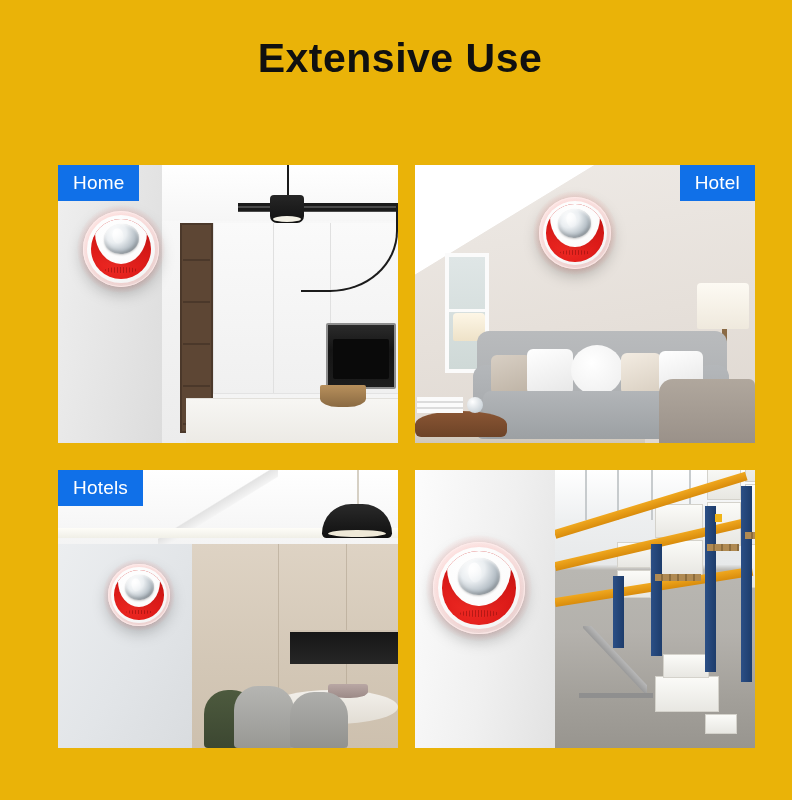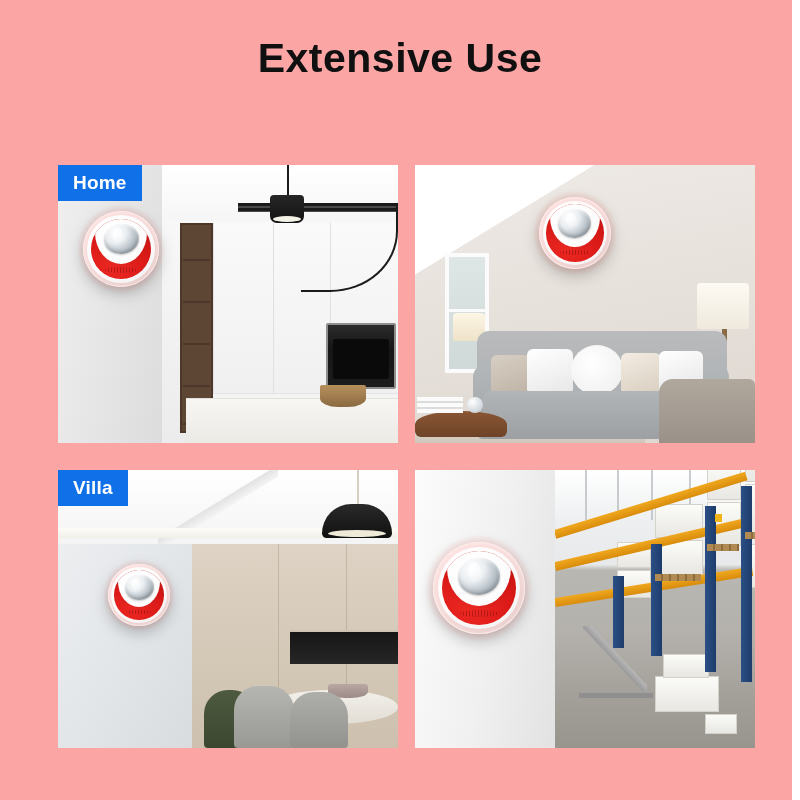--- a/index.html
+++ b/index.html
@@ -10,21 +10,21 @@
     width: 800px;
     height: 800px;
     background: #ffffff;
     font-family: "Liberation Sans", sans-serif;
     overflow: hidden;
   }
   .page {
     position: relative;
     width: 792px;
     height: 800px;
-    background: #fca5a5;
+    background: #eab308;
     box-sizing: border-box;
   }
 
   
   .header {
     position: absolute;
     left: 0;
     top: 34px;
     width: 800px;
     text-align: center;
@@ -66,21 +66,21 @@
   }
 
   
   .badge {
     position: absolute;
     top: 0;
     z-index: 9;
     background: #1070e8;
     color: #ffffff;
     font-size: 19px;
-    font-weight: bold;
+    font-weight: normal;
     line-height: 36px;
     height: 36px;
     padding: 0 15px;
     white-space: nowrap;
     letter-spacing: 0.2px;
   }
   .badge.left  { left: 0; }
   .badge.right { right: 0; }
 
   
@@ -485,20 +485,21 @@
         <div class="s2-chairR"></div>
       </div>
       <div class="siren" style="left:124px; top:32px; width:72px; height:72px;">
         <div class="glow"></div>
           <div class="ring"></div>
         <div class="crescent">
             <div class="grille"></div>
           </div>
         <div class="lens"></div>
       </div>
+      <div class="badge right">Hotel</div>
     </div>
 
     <div class="panel">
       <div class="scene">
         <div class="s3-bg"></div>
         <div class="s3-stone"></div>
         <div class="s3-stoneline" style="left:220px;"></div>
         <div class="s3-stoneline" style="left:288px;"></div>
         <div class="s3-panelL"></div>
         <div class="s3-ceil"></div>
@@ -514,21 +515,21 @@
         <div class="s3-chair" style="left:232px; width:58px; height:56px; background:linear-gradient(180deg,#aeaeab,#92928e);"></div>
       </div>
       <div class="siren" style="left:50px; top:94px; width:62px; height:62px;">
         <div class="glow"></div>
           <div class="ring"></div>
         <div class="crescent">
             <div class="grille"></div>
           </div>
         <div class="lens"></div>
       </div>
-      <div class="badge left">Villa</div>
+      <div class="badge left">Hotels</div>
     </div>
 
     <div class="panel">
       <div class="scene">
         <div class="s4-hall">
           <div class="s4-roof"></div>
           <div class="s4-roofrib" style="left:30px;"></div>
           <div class="s4-roofrib" style="left:62px;"></div>
           <div class="s4-roofrib" style="left:96px;"></div>
           <div class="s4-roofrib" style="left:134px;"></div>

